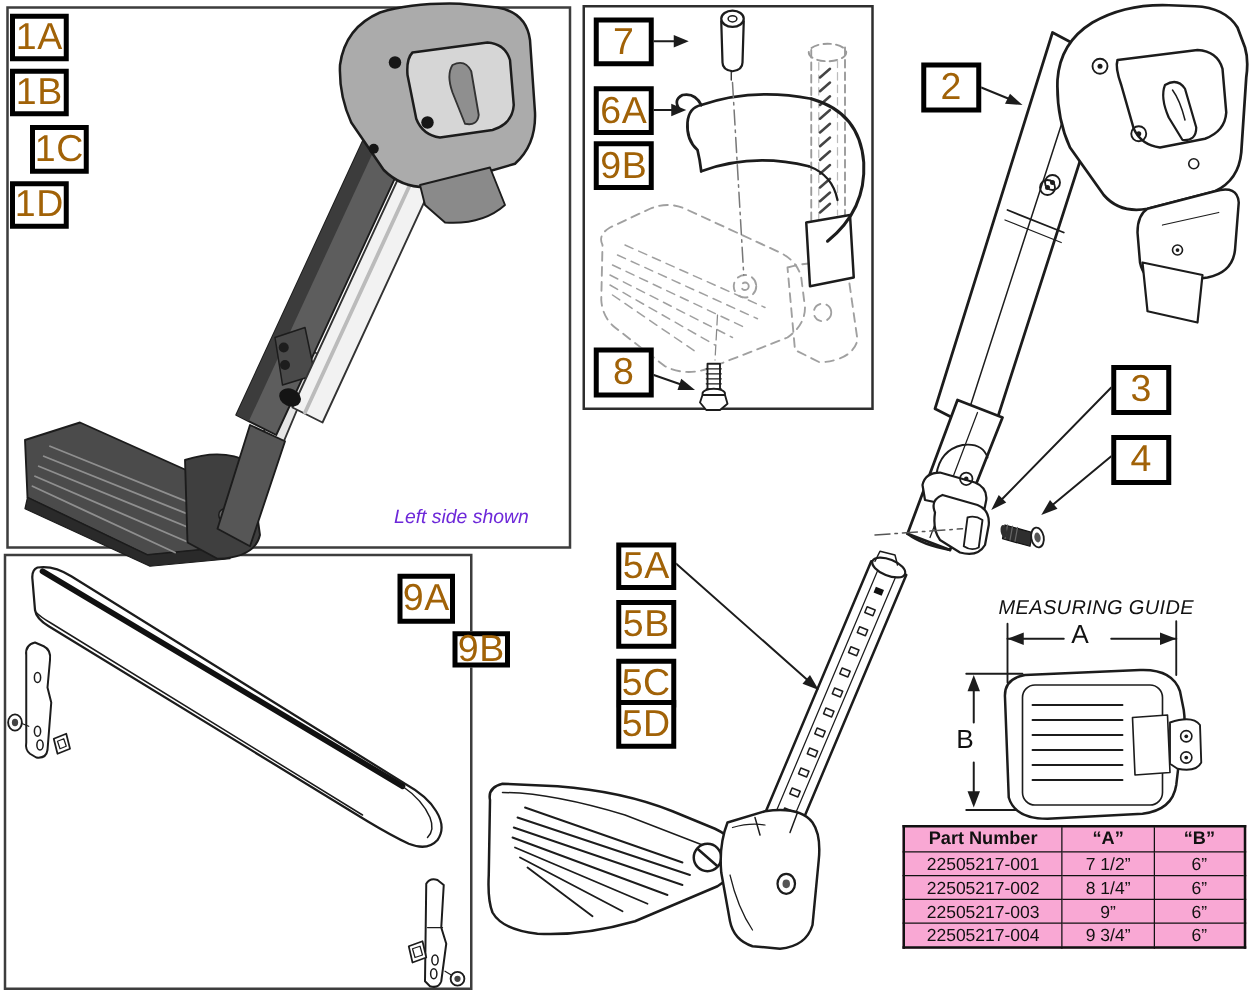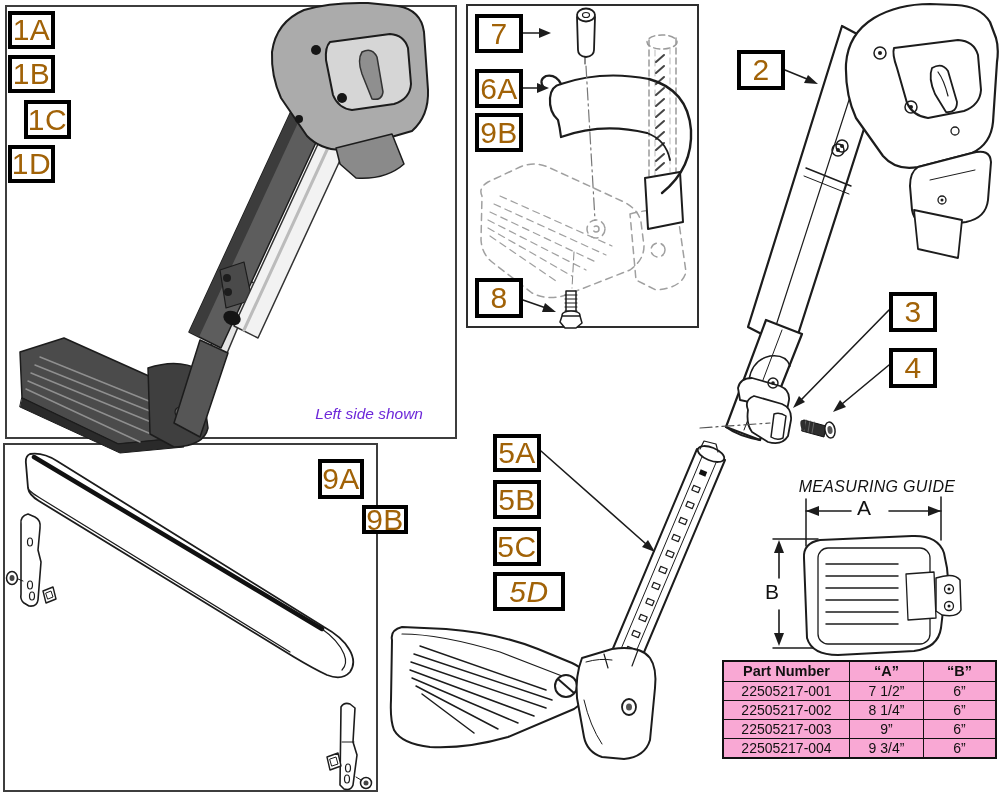--- a/index.html
+++ b/index.html
@@ -295,21 +295,21 @@
   <div class="callout" style="left:475px;top:113px;width:48px;height:39px;">9B</div>
   <div class="callout" style="left:475px;top:278px;width:48px;height:40px;">8</div>
 
   <div class="callout" style="left:737px;top:50px;width:48px;height:40px;">2</div>
   <div class="callout" style="left:889px;top:292px;width:48px;height:40px;">3</div>
   <div class="callout" style="left:889px;top:348px;width:48px;height:40px;">4</div>
 
   <div class="callout" style="left:493px;top:434px;width:48px;height:38px;">5A</div>
   <div class="callout" style="left:493px;top:480px;width:48px;height:39px;">5B</div>
   <div class="callout" style="left:493px;top:527px;width:48px;height:39px;">5C</div>
-  <div class="callout" style="left:493px;top:572px;width:72px;height:39px;font-style:italic;">5D</div>
+  <div class="callout" style="left:493px;top:560px;width:48px;height:39px;">5D</div>
 
   <div class="callout" style="left:318px;top:459px;width:46px;height:40px;">9A</div>
   <div class="callout" style="left:318px;top:505px;width:46px;height:29px;margin-left:44px;">9B</div>
 
   <div class="caption" style="left:293px;top:405px;width:130px;text-align:right;">Left side shown</div>
 
   <div class="mg-title" style="left:767px;top:478px;">MEASURING GUIDE</div>
   <div class="dim-label" style="left:857px;top:496px;">A</div>
   <div class="dim-label" style="left:765px;top:580px;">B</div>
 

